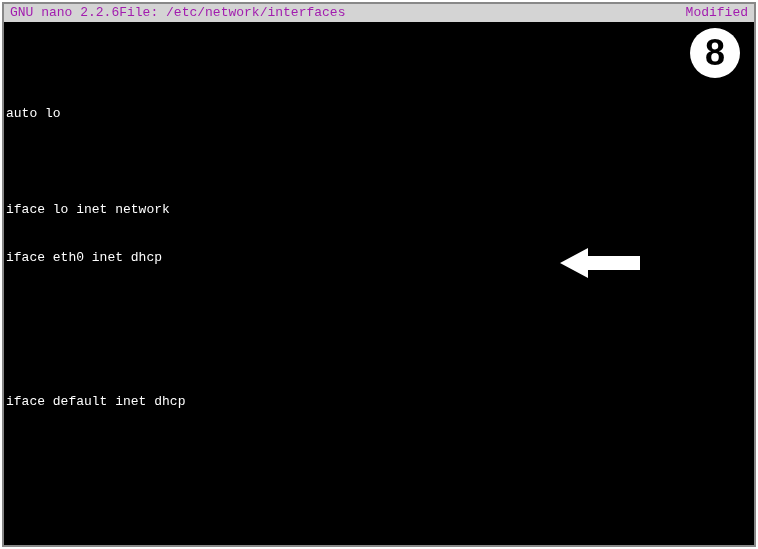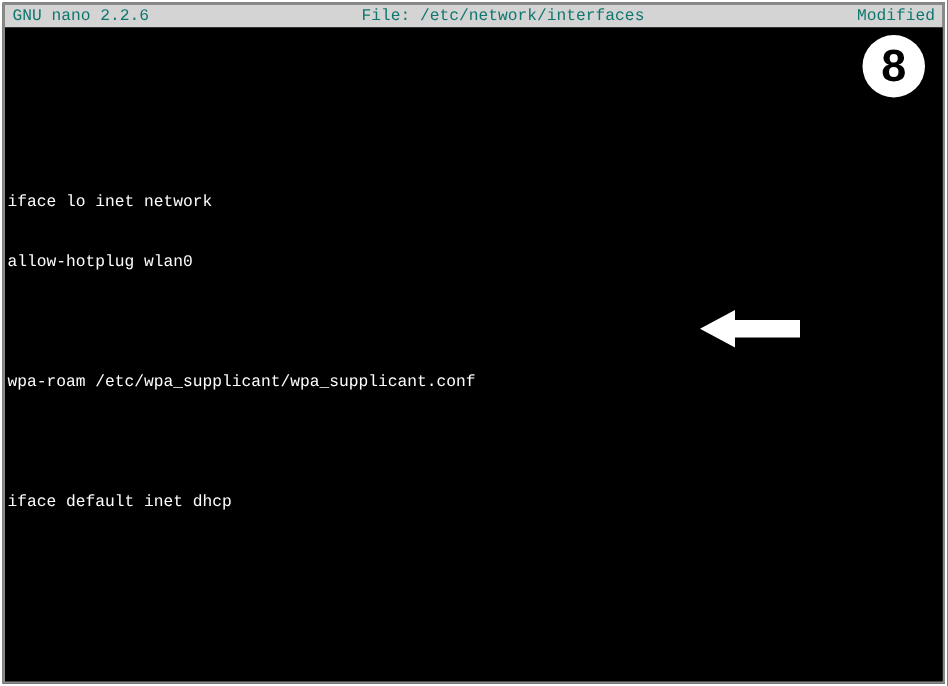--- a/index.html
+++ b/index.html
@@ -22,35 +22,34 @@
       left: 2px;
       right: 2px;
       bottom: 2px;
       border: 2px solid #888;
       background: #000;
       display: flex;
       flex-direction: column;
     }
     .title-bar {
       background: #d4d4d4;
-      color: #0f766e;
+      color: #a21caf;
       height: 18px;
       line-height: 18px;
       padding: 0 6px;
       display: flex;
       justify-content: space-between;
       align-items: center;
       white-space: nowrap;
     }
     .title-left {
       flex: 0 0 auto;
     }
     .title-center {
       flex: 1 1 auto;
-      text-align: center;
     }
     .title-right {
       flex: 0 0 auto;
     }
     .editor-body {
       flex: 1 1 auto;
       background: #000;
       color: #fff;
       padding: 4px 0 0 2px;
       white-space: pre;
@@ -90,25 +89,25 @@
 <div class="terminal-frame">
 
   <div class="title-bar">
     <span class="title-left">  GNU nano 2.2.6</span>
     <span class="title-center">File: /etc/network/interfaces</span>
     <span class="title-right">Modified</span>
   </div>
 
   <div class="editor-body">
     <div class="editor-line"></div>
+    <div class="editor-line">auto lo</div>
     <div class="editor-line"></div>
     <div class="editor-line">iface lo inet network</div>
-    <div class="editor-line">allow-hotplug wlan0</div>
+    <div class="editor-line">iface eth0 inet dhcp</div>
     <div class="editor-line"></div>
-    <div class="editor-line">wpa-roam /etc/wpa_supplicant/wpa_supplicant.conf</div>
     <div class="editor-line"></div>
     <div class="editor-line">iface default inet dhcp</div>
     
     
     
   </div>
 
 </div>
 
 <div class="badge-8">8</div>

